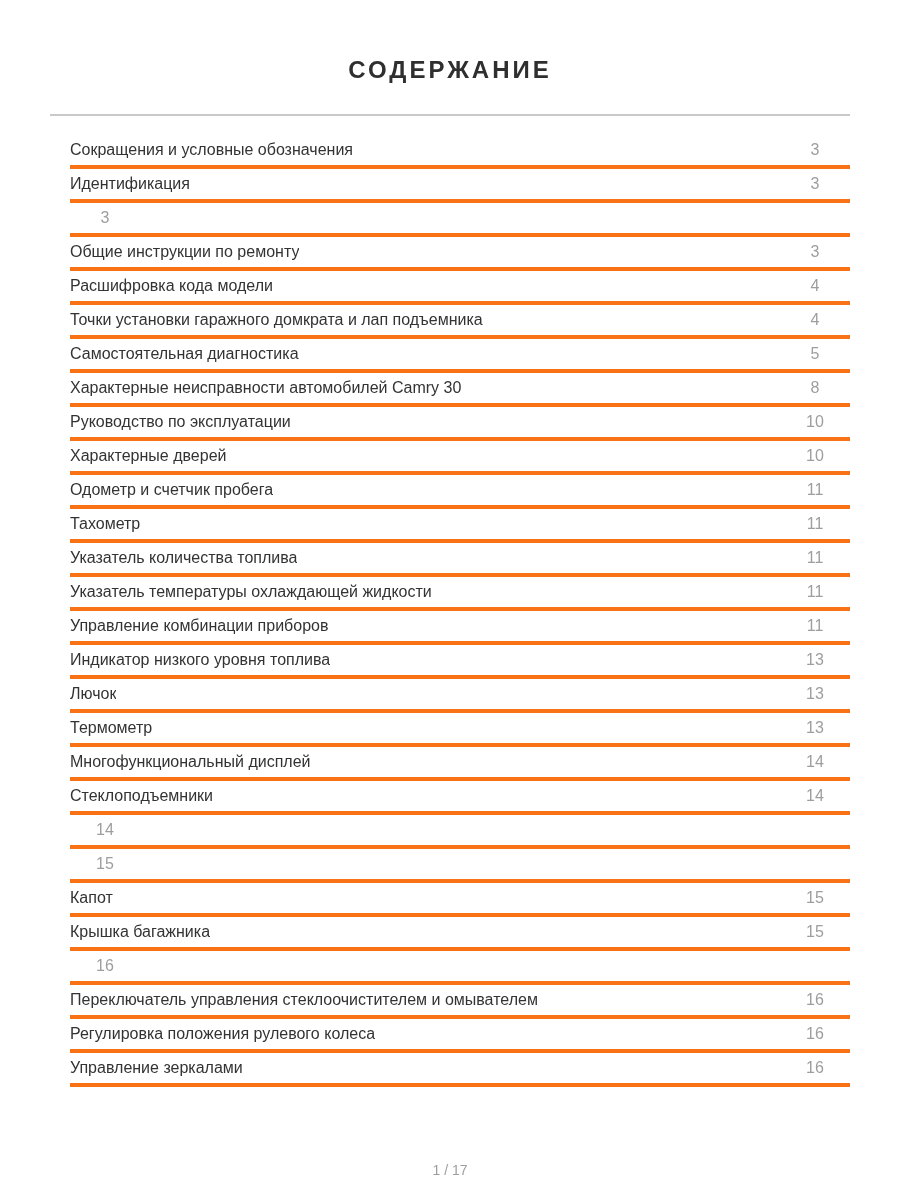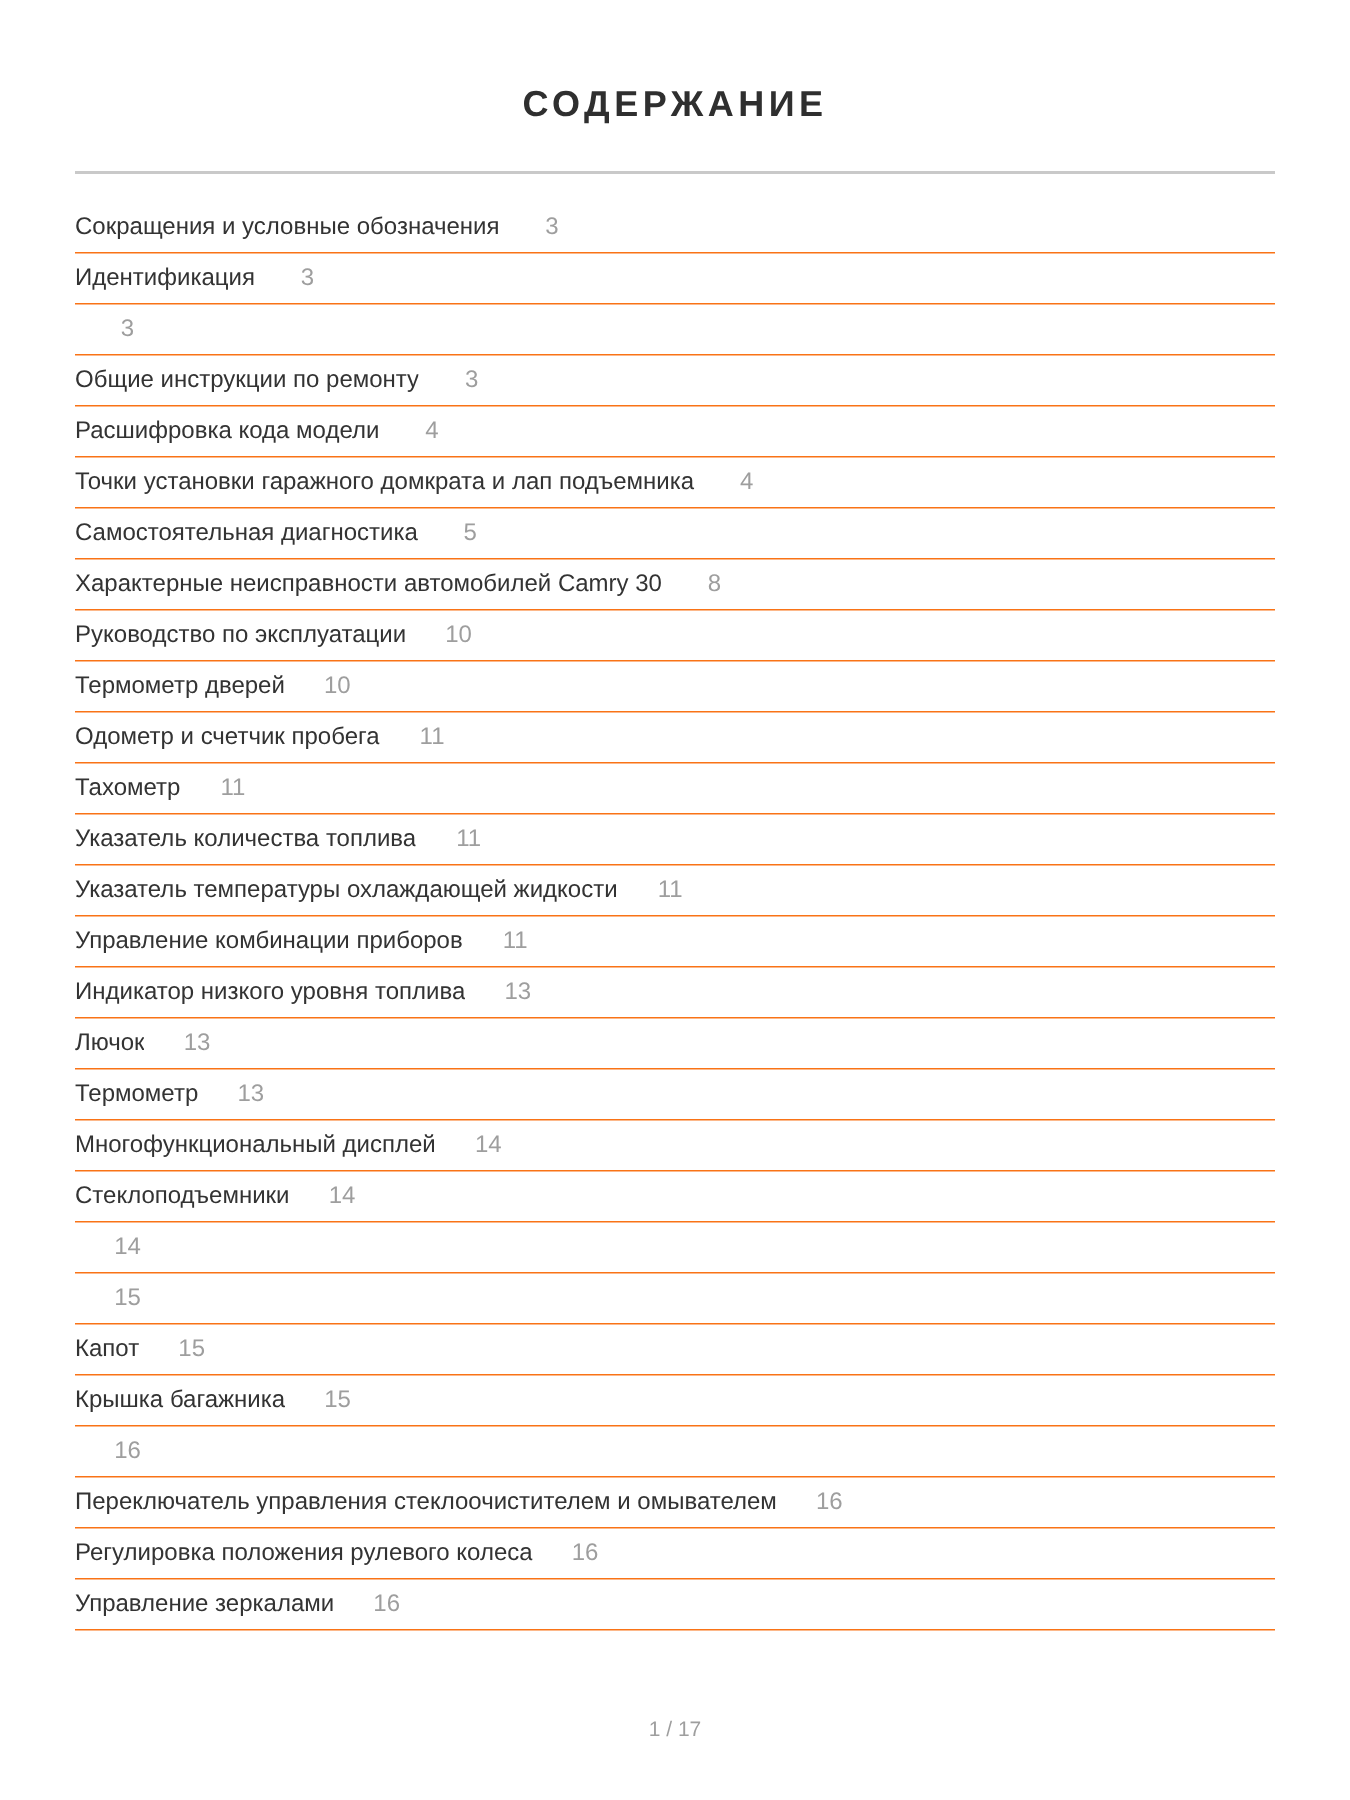--- a/index.html
+++ b/index.html
@@ -29,40 +29,41 @@
     border: none;
     border-top: 2px solid #c9c9c9;
     height: 0;
   }
   .toc-list {
     margin: 19px 50px 0 50px;
   }
   .toc-row {
     display: flex;
     align-items: center;
-    justify-content: flex-start;
+    justify-content: space-between;
     height: 34px;
-    border-bottom: 1px solid #f97316;
+    border-bottom: 4px solid #f97316;
     cursor: pointer;
+    margin-left: 20px;
   }
   .toc-row-label {
     font-size: 16px;
     color: #333333;
     white-space: nowrap;
     overflow: hidden;
   }
   .toc-row-page {
     flex: 0 0 70px;
     text-align: center;
     font-size: 16px;
     color: #9e9e9e;
   }
   .page-footer {
     position: absolute;
-    bottom: 40px;
+    bottom: 22px;
     left: 0;
     width: 100%;
     text-align: center;
     font-size: 14px;
     color: #9e9e9e;
   }
 </style>
 </head>
 <body>
 
@@ -111,21 +112,21 @@
     <span class="toc-row-label">Характерные неисправности автомобилей Camry 30</span>
     <span class="toc-row-page">8</span>
   </div>
 
   <div class="toc-row">
     <span class="toc-row-label">Руководство по эксплуатации</span>
     <span class="toc-row-page">10</span>
   </div>
 
   <div class="toc-row">
-    <span class="toc-row-label">Термометр дверей</span>
+    <span class="toc-row-label">Характерные дверей</span>
     <span class="toc-row-page">10</span>
   </div>
 
   <div class="toc-row">
     <span class="toc-row-label">Одометр и счетчик пробега</span>
     <span class="toc-row-page">11</span>
   </div>
 
   <div class="toc-row">
     <span class="toc-row-label">Тахометр</span>

